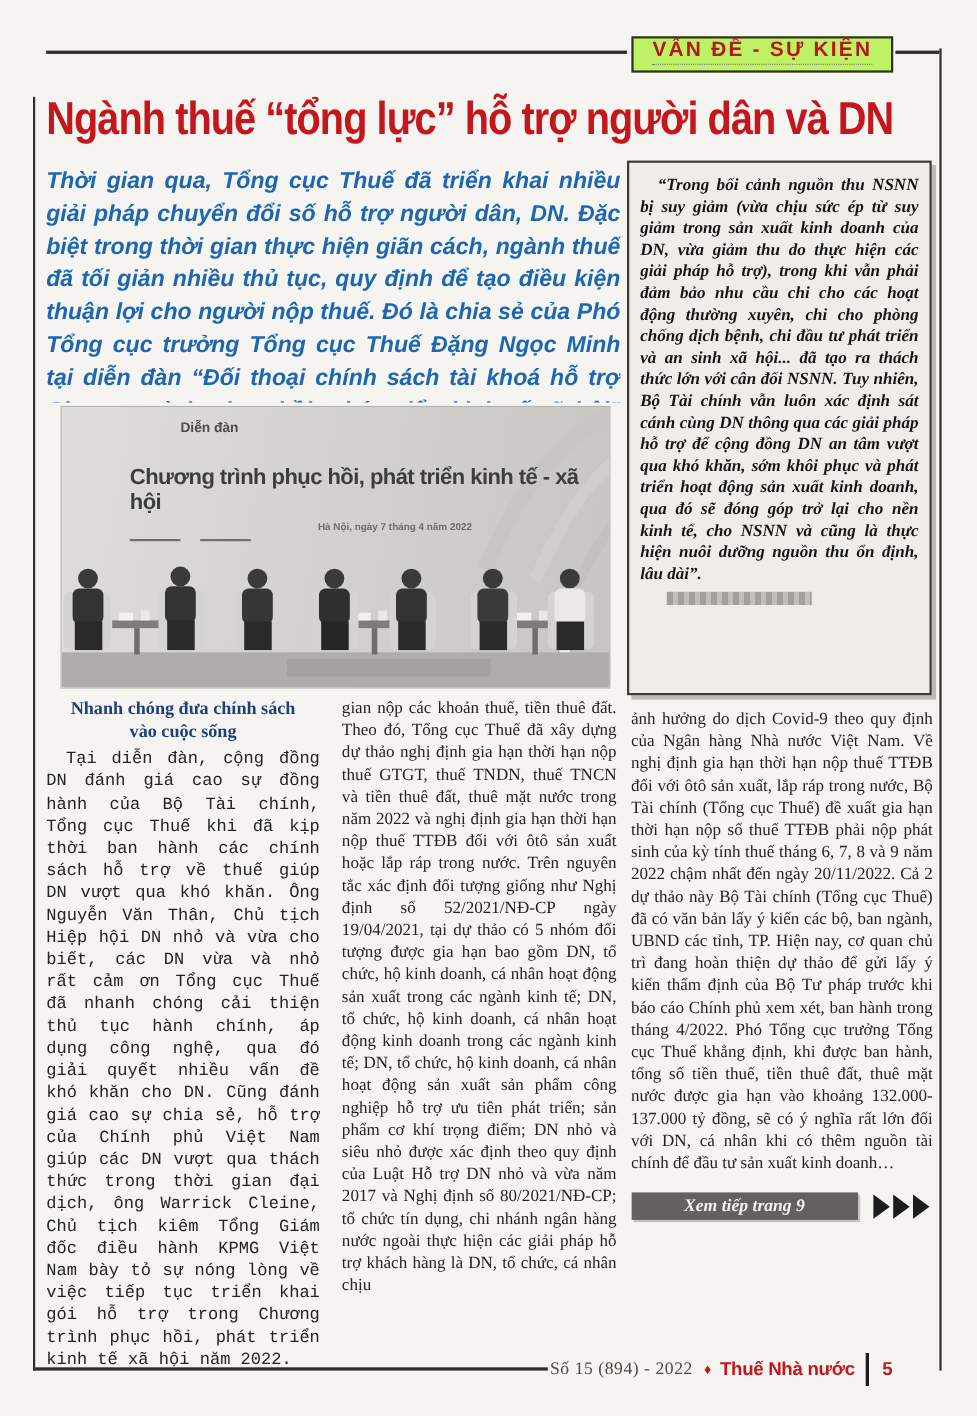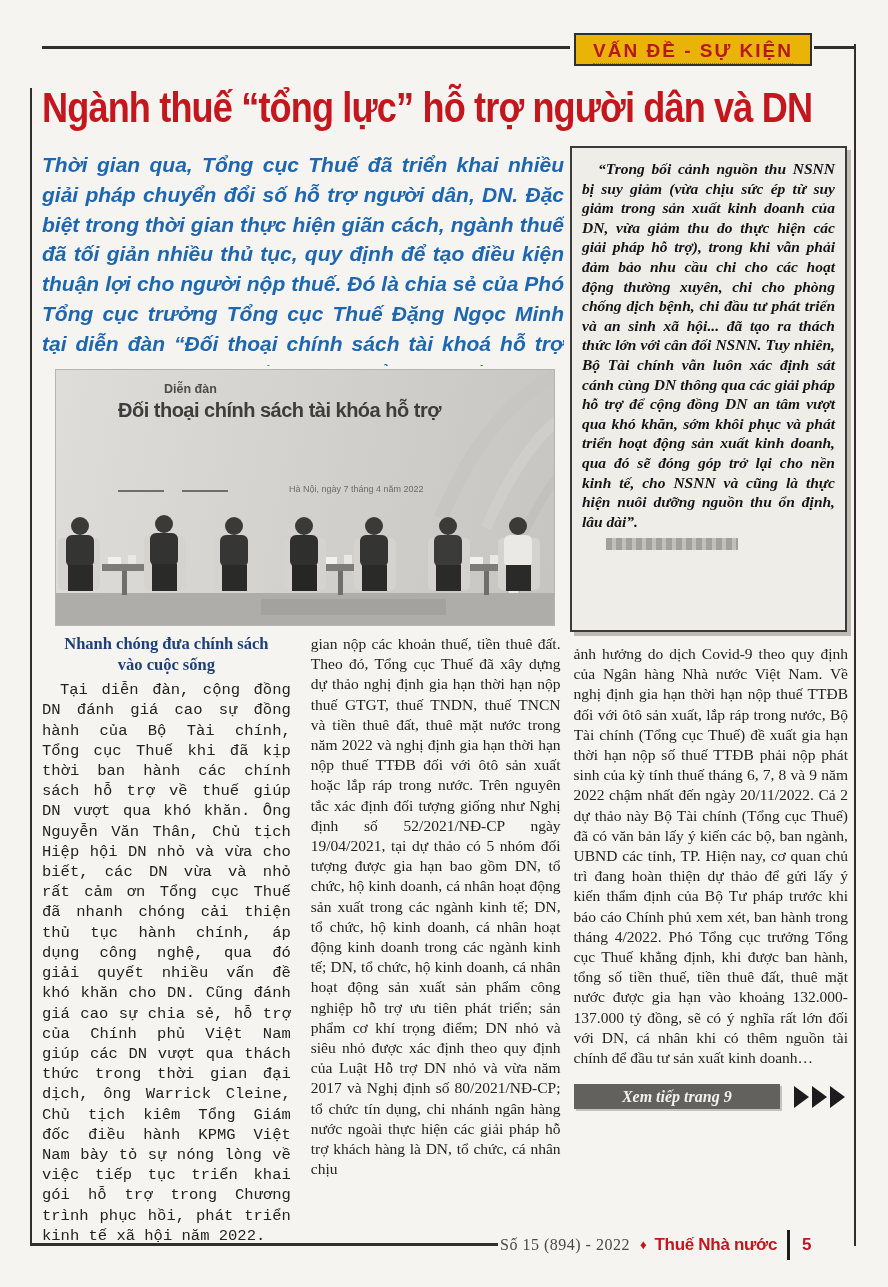--- a/index.html
+++ b/index.html
@@ -16,22 +16,22 @@
   .rule-top { left:42px; top:46px; width:528px; height:3px; }
   .rule-top-right { left:814px; top:46px; width:40px; height:3px; }
   .rule-left { left:30px; top:88px; width:2px; height:1158px; }
   .rule-right { left:854px; top:44px; width:2px; height:1202px; }
   .rule-bottom { left:30px; top:1243px; width:468px; height:3px; }
 
   
   .section-tab {
     position:absolute; left:574px; top:33px; width:238px; height:33px;
     border:2px solid #2f2f2d;
-    display:flex; align-items:flex-end; justify-content:center;
-    background:#eab308;
+    display:flex; align-items:flex-start; justify-content:center;
+    background:#bef264;
   }
   .section-tab span {
     font-family:"Liberation Sans","DejaVu Sans",sans-serif;
     font-weight:bold; font-size:19px; letter-spacing:2px;
     color:#b5191f;
     border-bottom:1px dotted #77756f;
     padding-bottom:1px;
   }
 
   
@@ -94,23 +94,23 @@
     font-weight:800; font-size:20px; letter-spacing:-0.5px; color:#3d3d3b; }
   .ph-title2 { position:absolute; left:62px; top:53px;
     font-family:"Liberation Sans","DejaVu Sans",sans-serif;
     font-weight:800; font-size:20px; letter-spacing:-0.5px; color:#3d3d3b; }
   .ph-sub { position:absolute; left:62px; top:82px; width:300px;
     font-family:"Liberation Sans","DejaVu Sans",sans-serif;
     font-weight:bold; font-size:12.5px; line-height:1.3; color:#8d8c89; }
   .ph-dash { position:absolute; top:120px; height:2px; background:#6f6e6b; }
   .ph-dash.d1 { left:62px; width:46px; }
   .ph-dash.d2 { left:126px; width:46px; }
-  .ph-date { position:absolute; left:233px; top:114px;
-    font-family:"Liberation Sans","DejaVu Sans",sans-serif;
-    font-weight:normal; font-size:9px; color:#6c6b68; }
+  .ph-date { position:absolute; left:233px; top:104px;
+    font-family:"Liberation Sans","DejaVu Sans",sans-serif;
+    font-weight:bold; font-size:9px; color:#6c6b68; }
 
   
   .columns {
     position:absolute; left:42px; top:634px; width:806px; height:608px;
     display:flex;
   }
   .col { overflow:hidden; font-size:15.5px; line-height:20.2px; text-align:justify; }
   .col-1 { width:252px; margin-right:20px; }
   .col-2 { width:253px; margin-right:13px; }
   .col-3 { width:278px; padding-top:10px; }
@@ -242,21 +242,21 @@
         <rect x="-12" y="47" width="25" height="26" fill="#2a2a28"></rect>
     </g>
     <g transform="translate(462,150)">
       <rect x="-20" y="20" width="42" height="52" rx="5" fill="#d4d3d0"></rect>
       <circle cx="0" cy="8" r="9" fill="#3a3a38"></circle>
         <rect x="-14" y="17" width="28" height="32" rx="6" fill="#eae9e6"></rect>
         <rect x="-12" y="47" width="25" height="26" fill="#2a2a28"></rect>
     </g>
   </svg>
   <div class="ph-kicker">Diễn đàn</div>
-  <div class="ph-title1">Đối thoại chính sách tài khóa hỗ trợ</div>
+  <div class="ph-title2">Chương trình phục hồi, phát triển kinh tế - xã hội</div>
   <div class="ph-dash d1"></div>
   <div class="ph-dash d2"></div>
   <div class="ph-date">Hà Nội, ngày 7 tháng 4 năm 2022</div>
 </div>
 
 <div class="columns">
   <div class="col col-1">
     <div class="col-heading">Nhanh chóng đưa chính sách vào cuộc sống</div>
     <p class="para-indent">Tại diễn đàn, cộng đồng DN đánh giá cao sự đồng hành của Bộ Tài chính, Tổng cục Thuế khi đã kịp thời ban hành các chính sách hỗ trợ về thuế giúp DN vượt qua khó khăn. Ông Nguyễn Văn Thân, Chủ tịch Hiệp hội DN nhỏ và vừa cho biết, các DN vừa và nhỏ rất cảm ơn Tổng cục Thuế đã nhanh chóng cải thiện thủ tục hành chính, áp dụng công nghệ, qua đó giải quyết nhiều vấn đề khó khăn cho DN. Cũng đánh giá cao sự chia sẻ, hỗ trợ của Chính phủ Việt Nam giúp các DN vượt qua thách thức trong thời gian đại dịch, ông Warrick Cleine, Chủ tịch kiêm Tổng Giám đốc điều hành KPMG Việt Nam bày tỏ sự nóng lòng về việc tiếp tục triển khai gói hỗ trợ trong Chương trình phục hồi, phát triển kinh tế xã hội năm 2022.</p>
     <p class="para-indent">Trao đổi về vấn đề này, Phó Tổng cục trưởng Đặng Ngọc Minh cho biết, Tổng cục Thuế là đơn vị được Bộ Tài chính phân công chủ trì, xây dựng được sách gia hạn thời</p>

